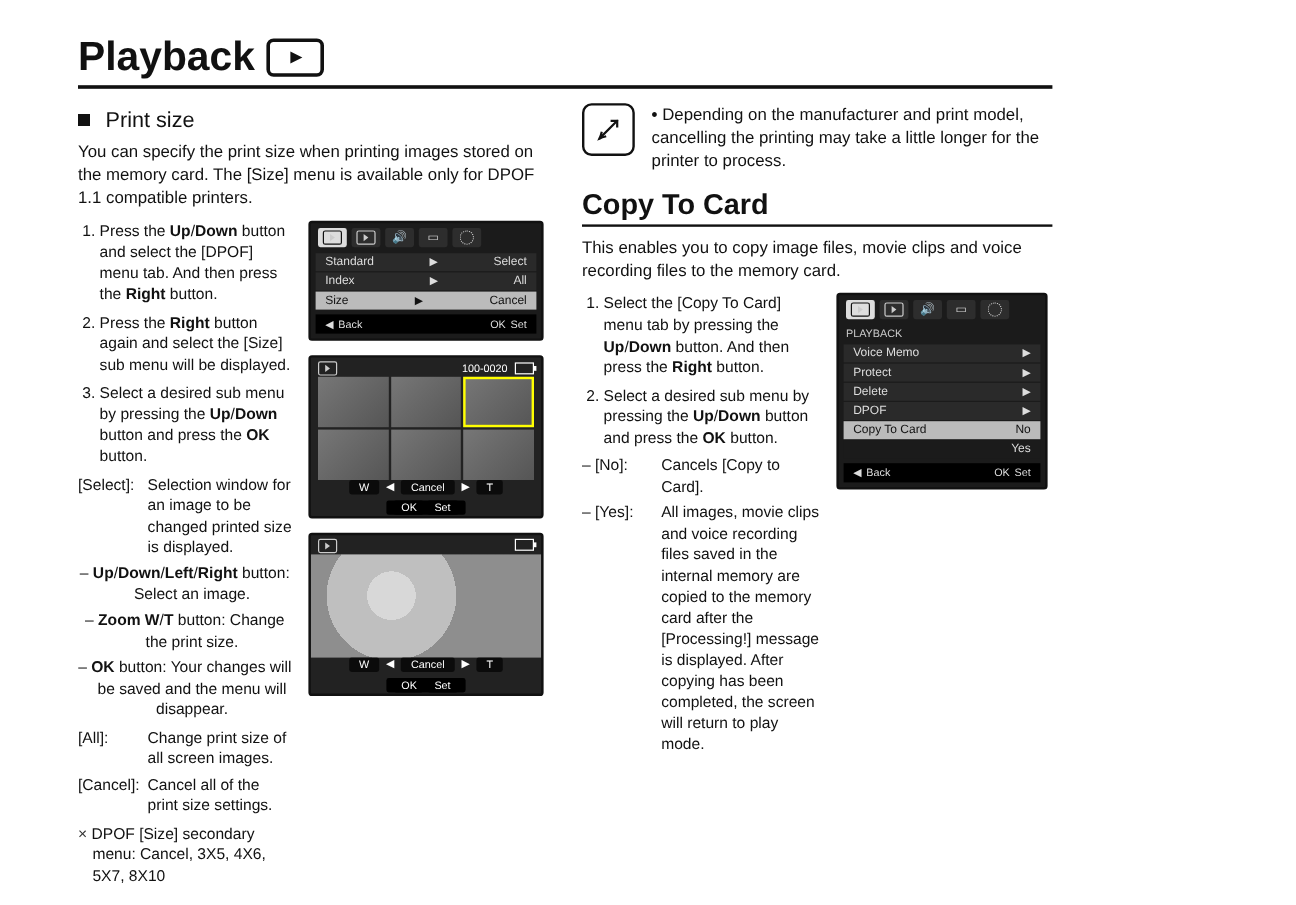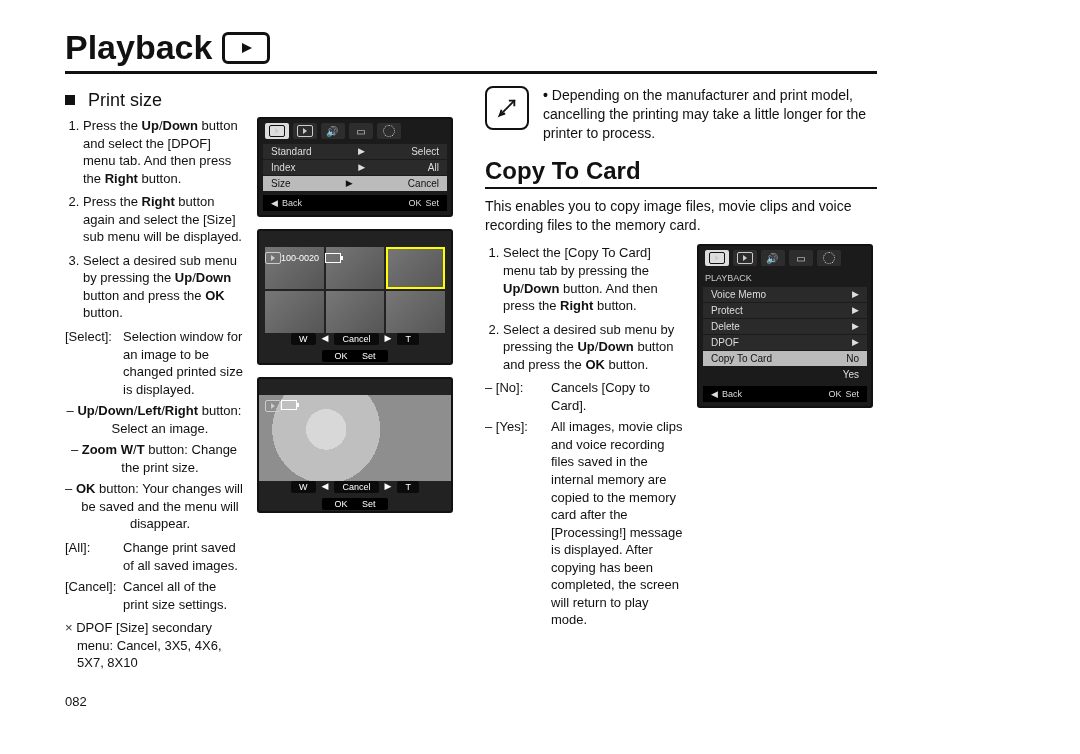--- a/index.html
+++ b/index.html
@@ -113,22 +113,22 @@
   .lcd .menurow .arrow { font-size:9px; }
   .lcd .menurow.hl { background:#bbb; color:#111; }
   .lcd .bottombar {
     display:flex; justify-content:space-between; padding:3px 8px; background:#000; margin:4px 4px 0 4px;
     font-size:9px;
   }
   .lcd .bottombar span { display:inline-flex; align-items:center; gap:4px; }
   
   .lcd.photo { padding:0; overflow:hidden; height:136px; position:relative; background:#222;}
   .lcd.photo .topbar {
-    position:absolute; top:0; left:0; right:0; display:flex; justify-content:flex-start;
-    padding:21px 6px; font-size:9px; color:#fff; z-index:3;
+    position:absolute; top:0; left:0; right:0; display:flex; justify-content:space-between;
+    padding:3px 6px; font-size:9px; color:#fff; z-index:3;
   }
   .lcd.photo .topbar .batt { width:14px; height:8px; border:1px solid #fff; position:relative;}
   .lcd.photo .topbar .batt::after { content:""; position:absolute; right:-3px; top:2px; width:2px; height:4px; background:#fff;}
   .lcd.photo .grid6 {
     position:absolute; inset:16px 6px 30px 6px; display:grid; grid-template-columns:repeat(3,1fr); grid-template-rows:repeat(2,1fr); gap:2px;
   }
   .lcd.photo .thumb { background:linear-gradient(135deg,#777,#555); }
   .lcd.photo .thumb.sel { outline:2px solid #ff0; outline-offset:-2px; }
   .lcd.photo .wtbar {
     position:absolute; left:0; right:0; bottom:18px; display:flex; justify-content:center; gap:6px;
@@ -166,20 +166,21 @@
     </span>
   </div>
 
   <div class="columns">
 
     <div class="col">
       <div class="sub-h">
         <span class="sq-bullet"></span>
         <span>Print size</span>
       </div>
+      <p class="para">You can specify the print size when printing images stored on the memory card. The [Size] menu is available only for DPOF 1.1 compatible printers.</p>
 
       <div class="two-col-inner">
         <div class="inner-text">
           <ol class="steps">
             <li>
               <span>Press the </span><b>Up</b><span>/</span><b>Down</b><span> button and select the [DPOF] menu tab. And then press the </span><b>Right</b><span> button.</span>
             </li>
             <li>
               <span>Press the </span><b>Right</b><span> button again and select the [Size] sub menu will be displayed.</span>
             </li>
@@ -199,21 +200,21 @@
               </li>
               <li>
                 <b>Zoom W</b><span>/</span><b>T</b><span> button: Change the print size.</span>
               </li>
               <li>
                 <b>OK</b><span> button: Your changes will be saved and the menu will disappear.</span>
               </li>
             </ul>
             <div class="row">
               <div class="k">[All]:</div>
-              <div>Change print saved of all saved images.</div>
+              <div>Change print size of all screen images.</div>
             </div>
             <div class="row">
               <div class="k">[Cancel]:</div>
               <div>Cancel all of the print size settings.</div>
             </div>
           </div>
 
           <div class="notex">DPOF [Size] secondary menu: Cancel, 3X5, 4X6, 5X7, 8X10</div>
         </div>
 

